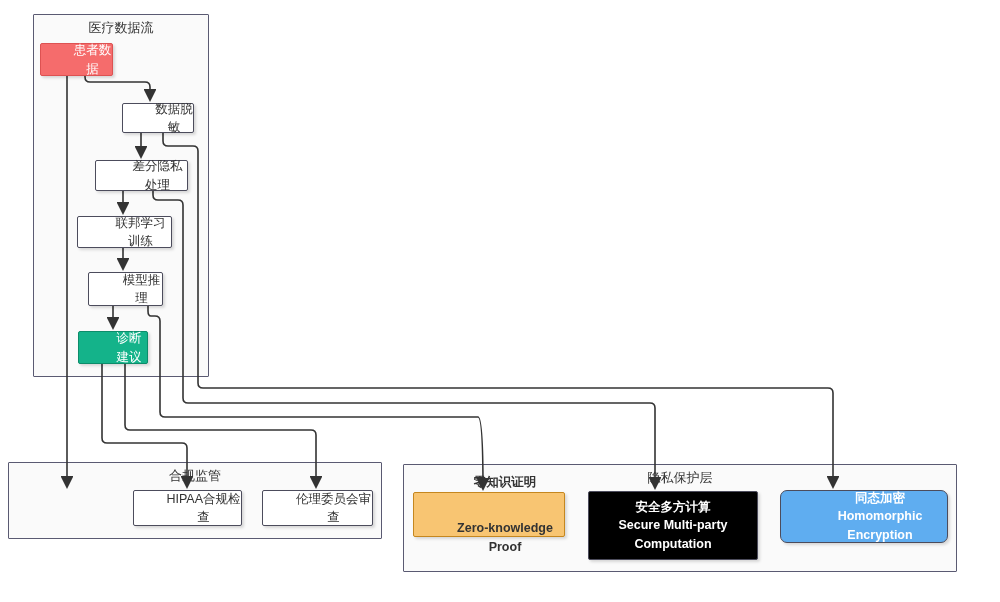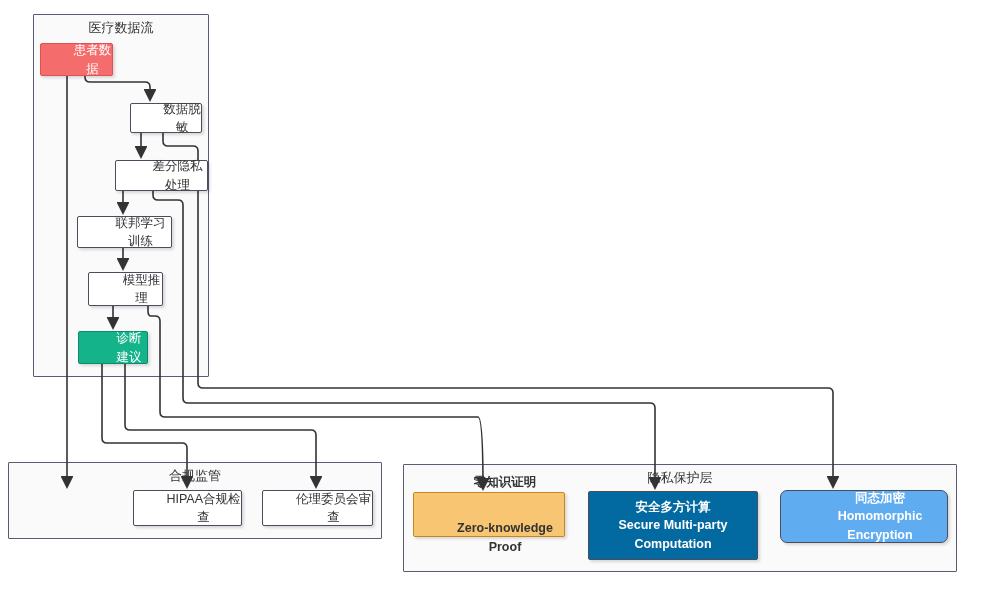--- a/index.html
+++ b/index.html
@@ -52,21 +52,21 @@
     color: #333333;
     z-index: 2;
     box-shadow: 2px 2px 3px rgba(0,0,0,0.14);
     text-align: center;
     line-height: 1.45;
     padding-left: 32px;
   }
   .node.red    { background: #f56c6c; border-color: #dd5252; color: #ffffff; }
   .node.green  { background: #14b38a; border-color: #0c8c6a; color: #ffffff; }
   .node.amber  { background: #f8c572; border-color: #c5871f; color: #333333; font-weight: 600; gap: 28px; }
-  .node.pink   { background: #0369a1; border-color: #4c4c5c; color: #ffffff; font-weight: 600; }
+  .node.pink   { background: #000000; border-color: #4c4c5c; color: #ffffff; font-weight: 600; }
   .node.blue   { background: #5fadf0; border-color: #4c4c5c; color: #ffffff; font-weight: 600; }
   .edge-path {
     fill: none;
     stroke: #333333;
     stroke-width: 1.6;
   }
 </style>
 </head>
 <body>
 
@@ -111,25 +111,25 @@
 
     <path class="edge-path" marker-end="url(#arrow)" d="M 102 364 L 102 438 Q 102 443 107 443 L 182 443 Q 187 443 187 448 L 187 487"></path>
 
     <path class="edge-path" marker-end="url(#arrow)" d="M 125 364 L 125 425 Q 125 430 130 430 L 311 430 Q 316 430 316 435 L 316 487"></path>
   </svg>
 
   <div class="node red" style="left:40px; top:43px; width:73px; height:33px;">
     <span>患者数据</span>
   </div>
 
-  <div class="node" style="left:130px; top:103px; width:72px; height:30px;">
+  <div class="node" style="left:122px; top:103px; width:72px; height:30px;">
     <span>数据脱敏</span>
   </div>
 
-  <div class="node" style="left:95px; top:160px; width:93px; height:31px;margin-left:20px;">
+  <div class="node" style="left:95px; top:160px; width:93px; height:31px;">
     <span>差分隐私处理</span>
   </div>
 
   <div class="node" style="left:77px; top:216px; width:95px; height:32px;">
     <span>联邦学习训练</span>
   </div>
 
   <div class="node" style="left:88px; top:272px; width:75px; height:34px;">
     <span>模型推理</span>
   </div>

